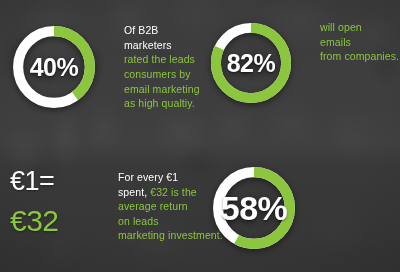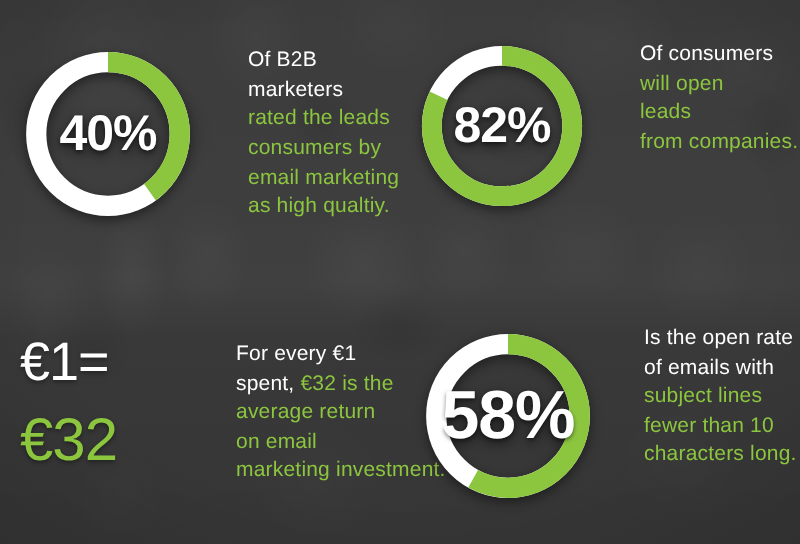--- a/index.html
+++ b/index.html
@@ -168,52 +168,44 @@
 
     <div class="cell cell-tr" style="align-items:flex-start;padding-top:8px;">
       <div class="donut-wrap" style="width:90px;height:90px;margin-left:2px;margin-top:6px;">
         <svg viewBox="0 0 100 100" width="90" height="90" aria-hidden="true">
           <circle cx="50" cy="50" r="39" fill="none" stroke="#FFFFFF" stroke-width="11"></circle>
           <circle cx="50" cy="50" r="39" fill="none" stroke="#8CC63F" stroke-width="11" stroke-dasharray="200.9 44.2" transform="rotate(-90 50 50)"></circle>
         </svg>
         <div class="donut-label" style="font-size:25px;">82%</div>
       </div>
       <div class="copy" style="padding-left:12px;padding-top:8px;">
-        <span class="ln w">Of consumers</span>
         <span class="ln g">will open</span>
-        <span class="ln g">leads</span>
+        <span class="ln g">emails</span>
         <span class="ln g">from companies.</span>
       </div>
     </div>
 
     <div class="cell cell-bl" style="align-items:flex-start;padding-top:16px;">
       <div class="euro">
         <div class="euro-top">€1=</div>
         <div class="euro-bottom">€32</div>
       </div>
       <div class="copy" style="padding-left:4px;padding-top:4px;">
         <span class="ln w">For every €1</span>
         <span class="ln"><span class="w">spent, </span><span class="g">€32 is the</span></span>
         <span class="ln g">average return</span>
-        <span class="ln g">on email</span>
+        <span class="ln g">on leads</span>
         <span class="ln g">marketing investment.</span>
       </div>
     </div>
 
     <div class="cell cell-br" style="align-items:flex-start;padding-top:6px;">
       <div class="donut-wrap" style="width:92px;height:92px;margin-left:4px;margin-top:6px;">
         <svg viewBox="0 0 100 100" width="92" height="92" aria-hidden="true">
           <circle cx="50" cy="50" r="39" fill="none" stroke="#FFFFFF" stroke-width="11"></circle>
           <circle cx="50" cy="50" r="39" fill="none" stroke="#8CC63F" stroke-width="11" stroke-dasharray="142.1 103.0" transform="rotate(-90 50 50)"></circle>
         </svg>
         <div class="donut-label" style="font-size:34px;">58%</div>
       </div>
-      <div class="copy" style="padding-left:10px;padding-top:6px;">
-        <span class="ln w">Is the open rate</span>
-        <span class="ln w">of emails with</span>
-        <span class="ln g">subject lines</span>
-        <span class="ln g">fewer than 10</span>
-        <span class="ln g">characters long.</span>
-      </div>
     </div>
 
   </div>
 </div>
 
 </body></html>

